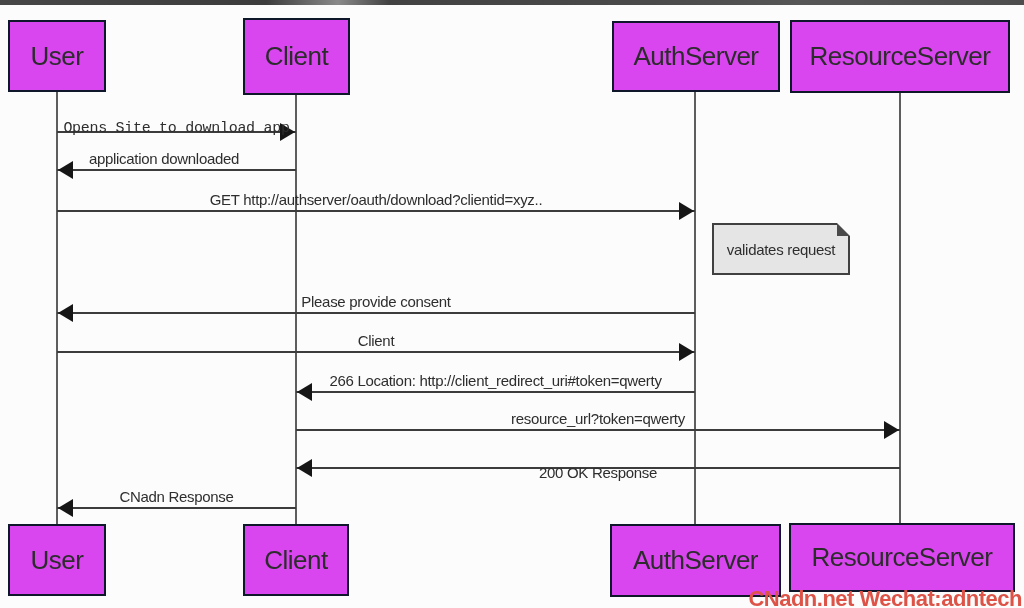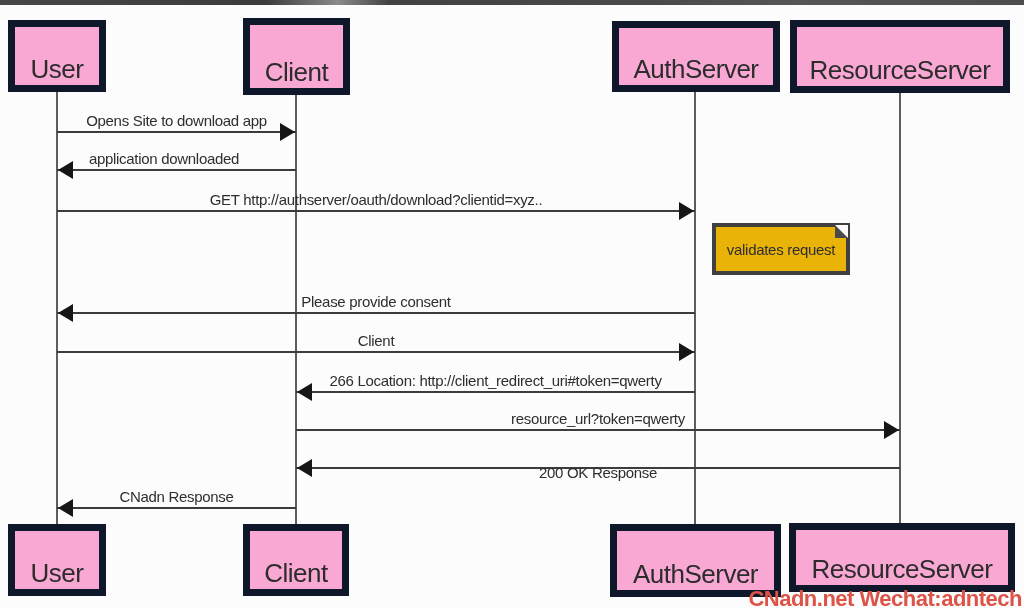--- a/index.html
+++ b/index.html
@@ -15,23 +15,23 @@
     background: #fcfcfc;
     filter: blur(0.3px);
   }
   #topbar {
     position: absolute; left: 0; top: 0;
     width: 1024px; height: 5px;
     background: linear-gradient(90deg,#474747 0%,#3c3c3c 26%,#8a8a8a 33%,#424242 38%,#4a4a4a 64%,#565656 78%,#4d4d4d 100%);
   }
   .pbox {
     position: absolute;
-    background: #f9a8d4;
-    border: 7px solid #0f172a;
-    display: flex; align-items: flex-end; justify-content: center;
+    background: #d946ef;
+    border: 2px solid #0f172a;
+    display: flex; align-items: center; justify-content: center;
     box-sizing: border-box;
   }
   .pbox .plabel {
     font-size: 26px;
     color: #2c2c2c;
     letter-spacing: -0.5px;
     white-space: nowrap;
   }
   .lifeline {
     position: absolute;
@@ -58,22 +58,22 @@
     border-bottom: 9px solid transparent;
     border-left: 15px solid #161616;
   }
   .arrowhead.left {
     border-top: 9px solid transparent;
     border-bottom: 9px solid transparent;
     border-right: 15px solid #161616;
   }
   .note {
     position: absolute;
-    background: #eab308;
-    border: 4px solid #404040;
+    background: #e5e5e5;
+    border: 2px solid #404040;
     box-sizing: border-box;
     display: flex; align-items: center; justify-content: center;
   }
   .note::before {
     content: "";
     position: absolute;
     top: -2px; right: -2px;
     border-style: solid;
     border-width: 0 13px 13px 0;
     border-color: #fcfcfc #fcfcfc #4a4a4a #4a4a4a;
@@ -122,21 +122,21 @@
       <div class="lifeline" style="left: 694px; top: 92px; height: 432px;"></div>
       <div class="pbox" style="left: 790px; top: 20px; width: 220px; height: 73px;">
         <span class="plabel">ResourceServer</span>
       </div>
       <div class="pbox" style="left: 789px; top: 523px; width: 226px; height: 69px;">
         <span class="plabel">ResourceServer</span>
       </div>
       <div class="lifeline" style="left: 899px; top: 93px; height: 430px;"></div>
       <div class="msg-line" style="left: 57px; top: 131px; width: 239px;"></div>
       <div class="arrowhead right" style="left: 280px; top: 123px;"></div>
-      <div class="msg-label" style="left: 176.5px; top: 113px;">Opens Site to download app</div>
+      <div class="msg-label" style="left: 176.5px; top: 121px; font-family: Liberation Mono, monospace;">Opens Site to download app</div>
       <div class="msg-line" style="left: 57px; top: 169px; width: 239px;"></div>
       <div class="arrowhead left" style="left: 58px; top: 161px;"></div>
       <div class="msg-label" style="left: 164px; top: 151px;">application downloaded</div>
       <div class="msg-line" style="left: 57px; top: 210px; width: 638px;"></div>
       <div class="arrowhead right" style="left: 679px; top: 202px;"></div>
       <div class="msg-label" style="left: 376px; top: 192px;">GET http://authserver/oauth/download?clientid=xyz..</div>
       <div class="msg-line" style="left: 57px; top: 312px; width: 638px;"></div>
       <div class="arrowhead left" style="left: 58px; top: 304px;"></div>
       <div class="msg-label" style="left: 376px; top: 294px;">Please provide consent</div>
       <div class="msg-line" style="left: 57px; top: 351px; width: 638px;"></div>

